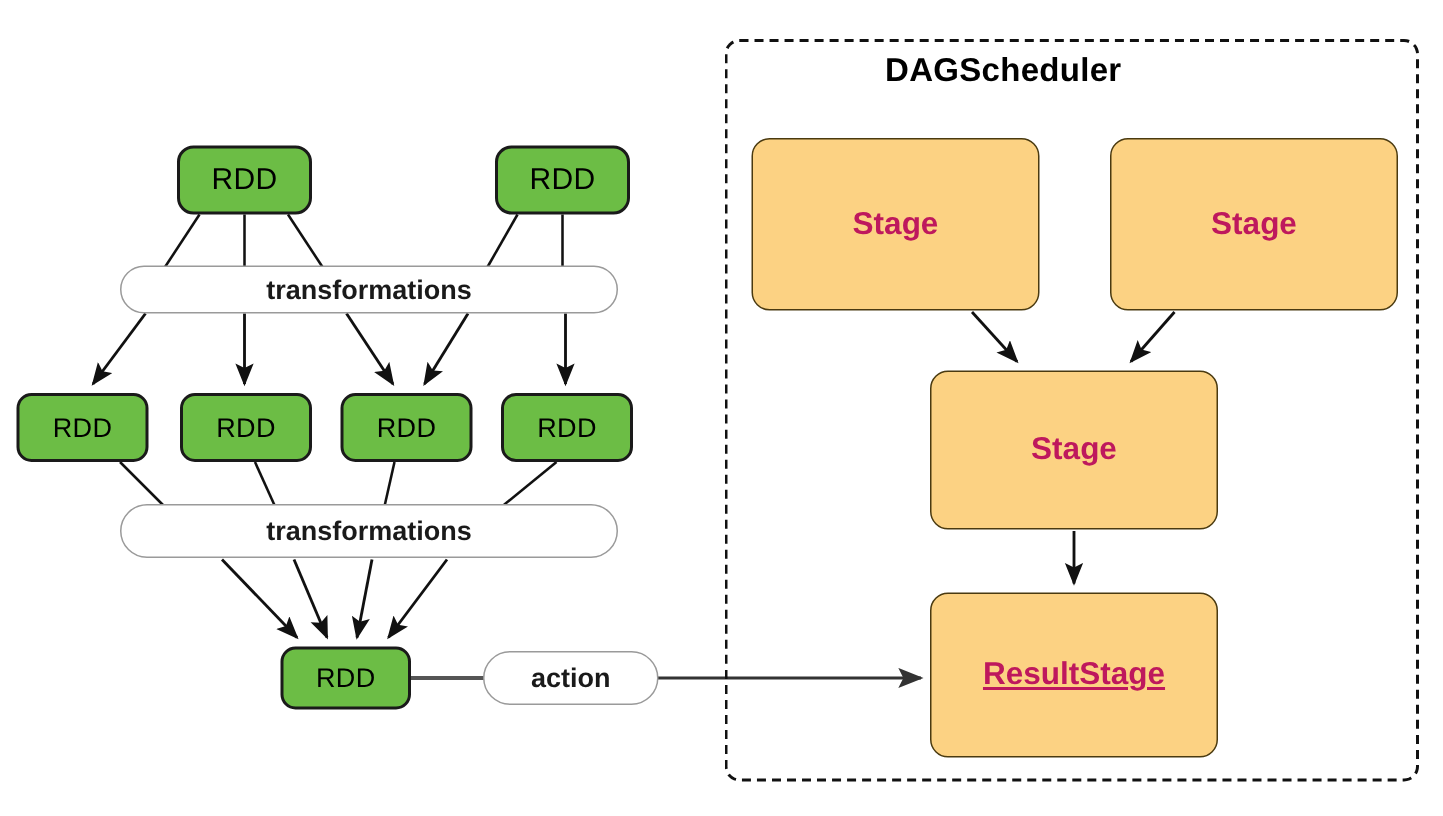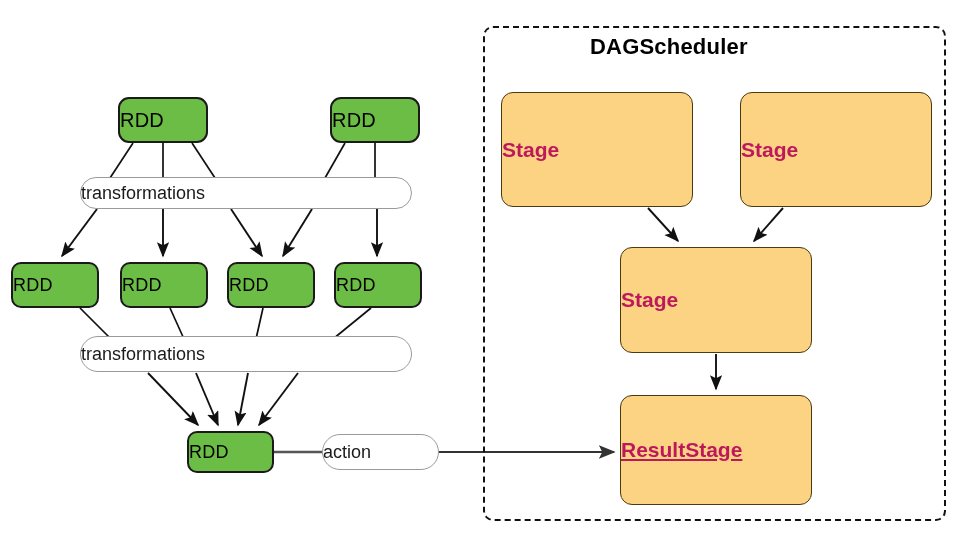--- a/index.html
+++ b/index.html
@@ -23,21 +23,21 @@
     top: 0;
     width: 962px;
     height: 544px;
     pointer-events: none;
   }
   .node {
     position: absolute;
     box-sizing: border-box;
     display: flex;
     align-items: center;
-    justify-content: flex-start;
+    justify-content: center;
     text-align: center;
   }
   .rdd {
     background: #6cbd45;
     border: 2px solid #1a1a1a;
     border-radius: 11px;
     color: #000000;
     font-size: 20px;
     font-weight: 400;
     letter-spacing: 0.2px;
@@ -45,21 +45,21 @@
   .rdd-small {
     font-size: 18px;
     border-radius: 10px;
   }
   .oval {
     background: #ffffff;
     border: 1.4px solid #9a9a9a;
     border-radius: 999px;
     color: #1a1a1a;
     font-size: 18px;
-    font-weight: 400;
+    font-weight: 700;
   }
   .stage {
     background: #fcd283;
     border: 1.8px solid #4a3a10;
     border-radius: 12px;
     color: #be185d;
     font-size: 21px;
     font-weight: bold;
   }
   .dag-box {

